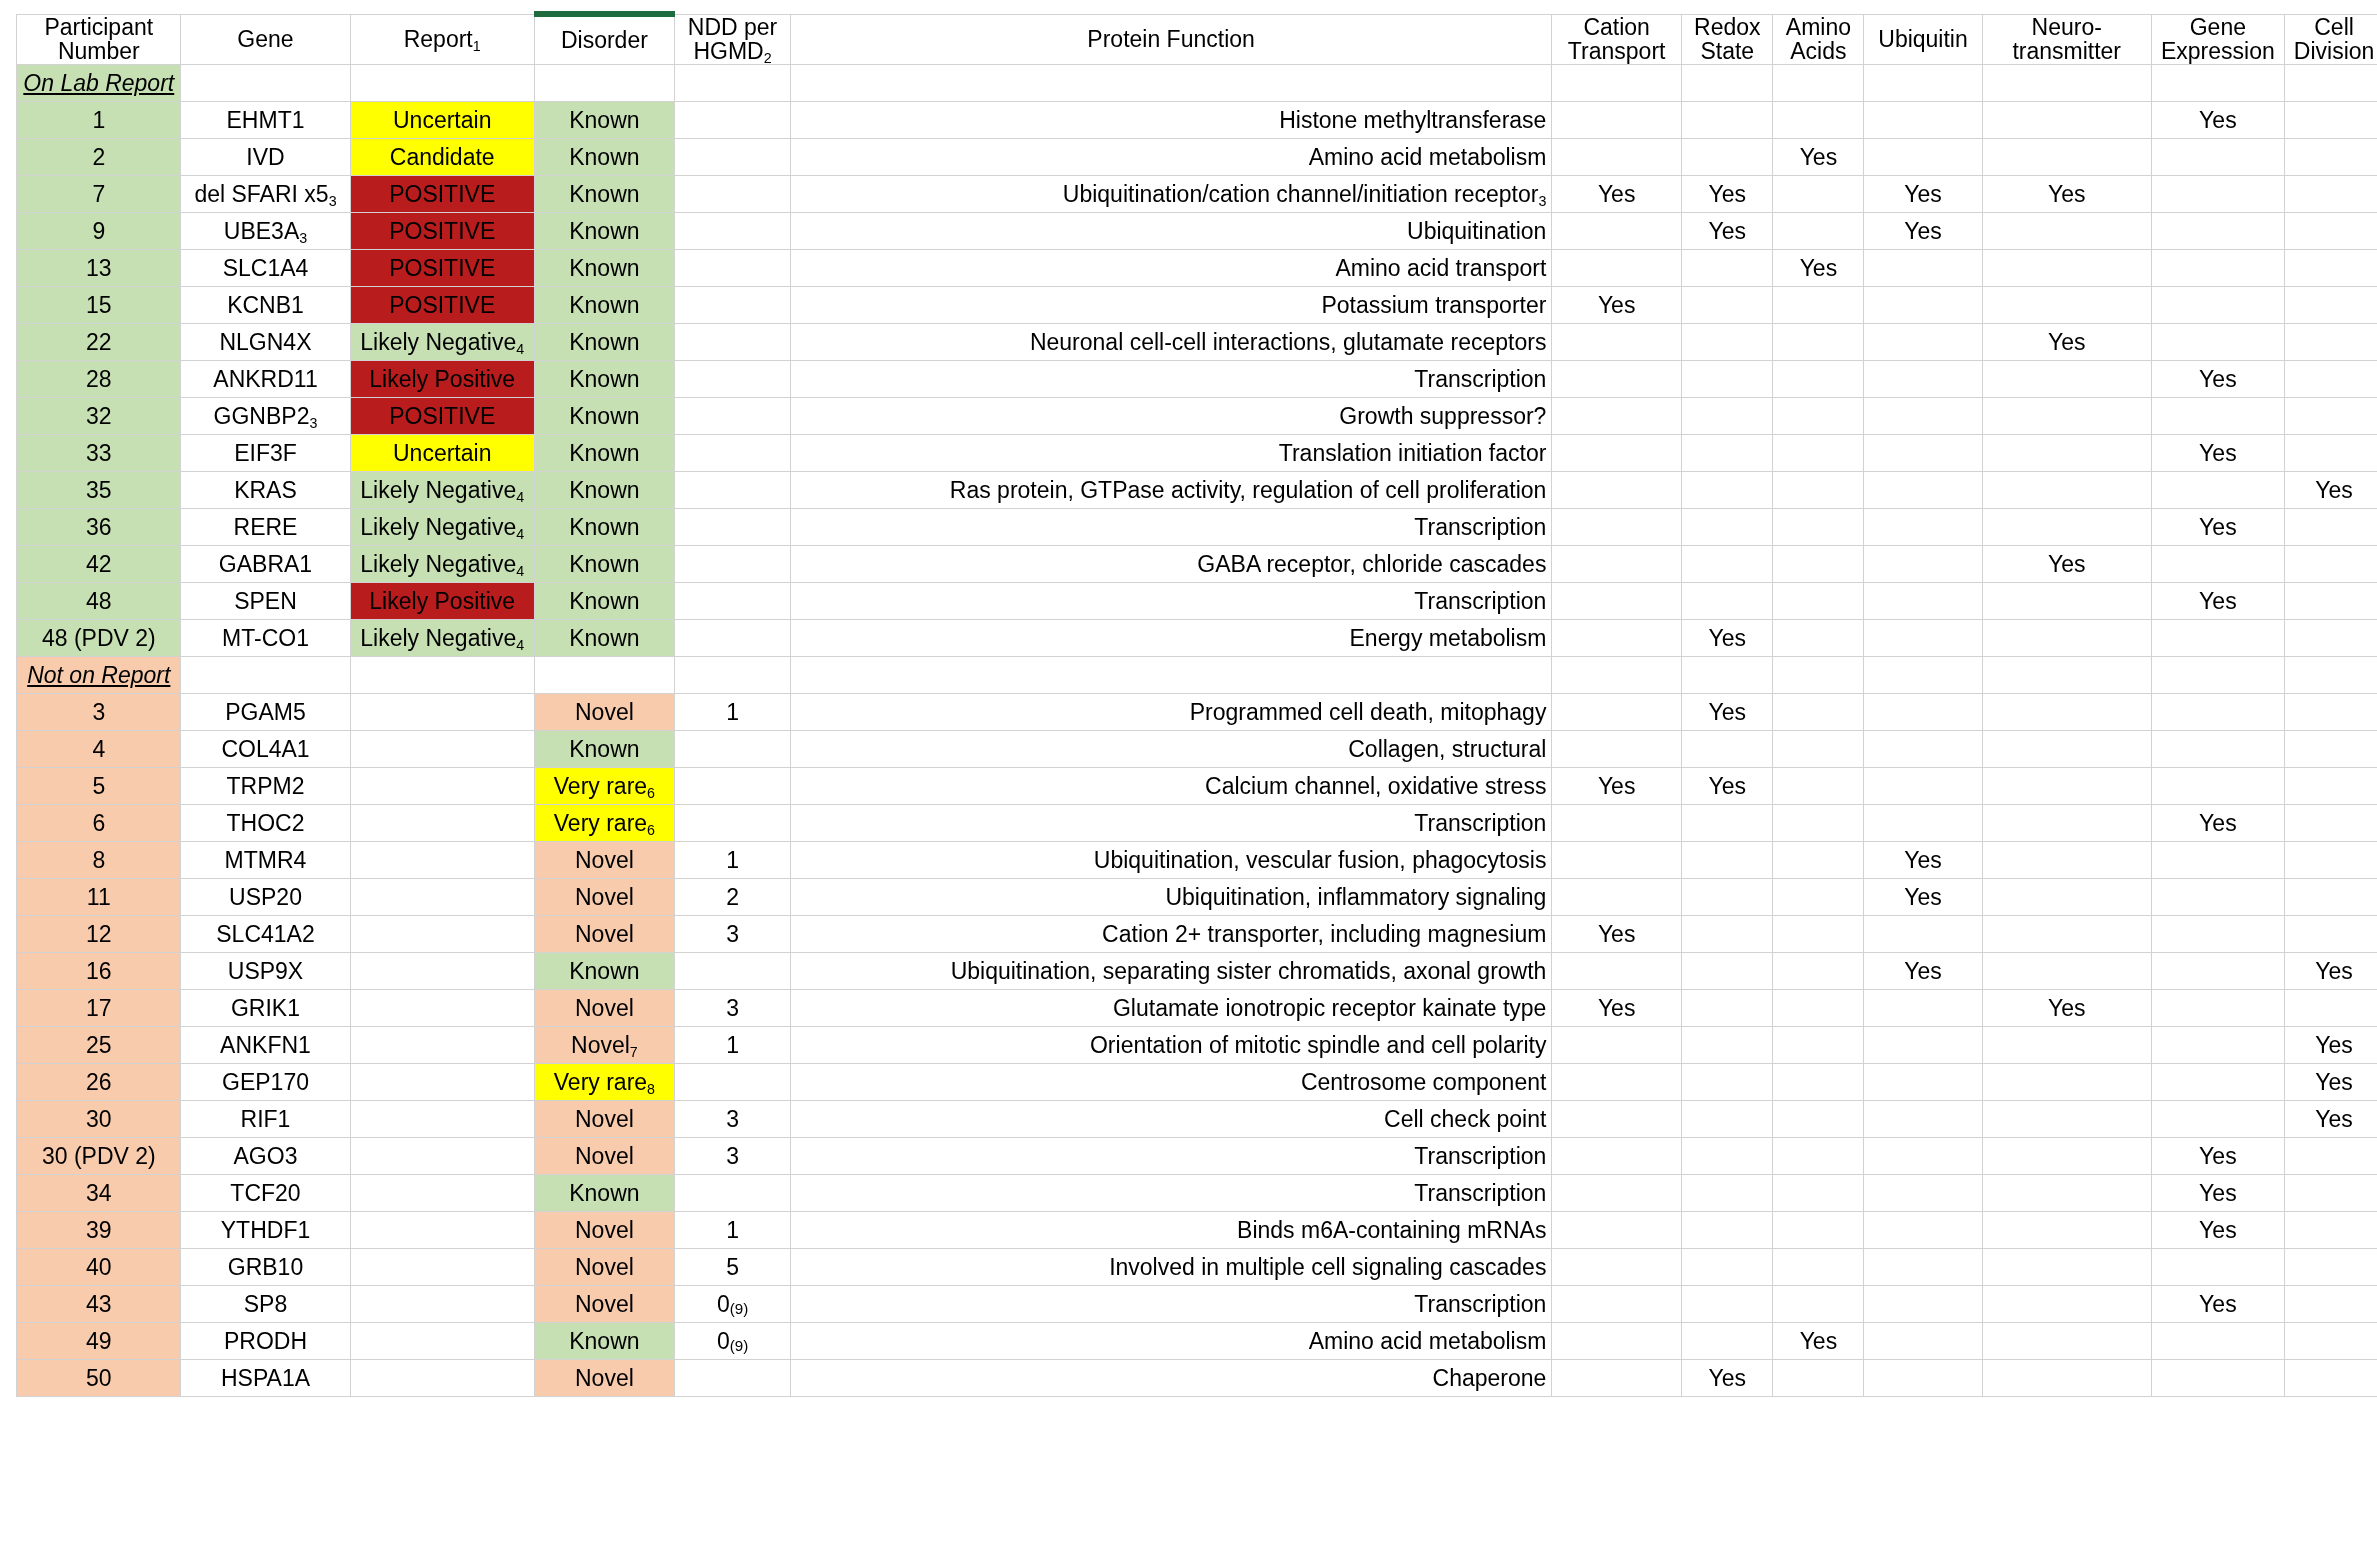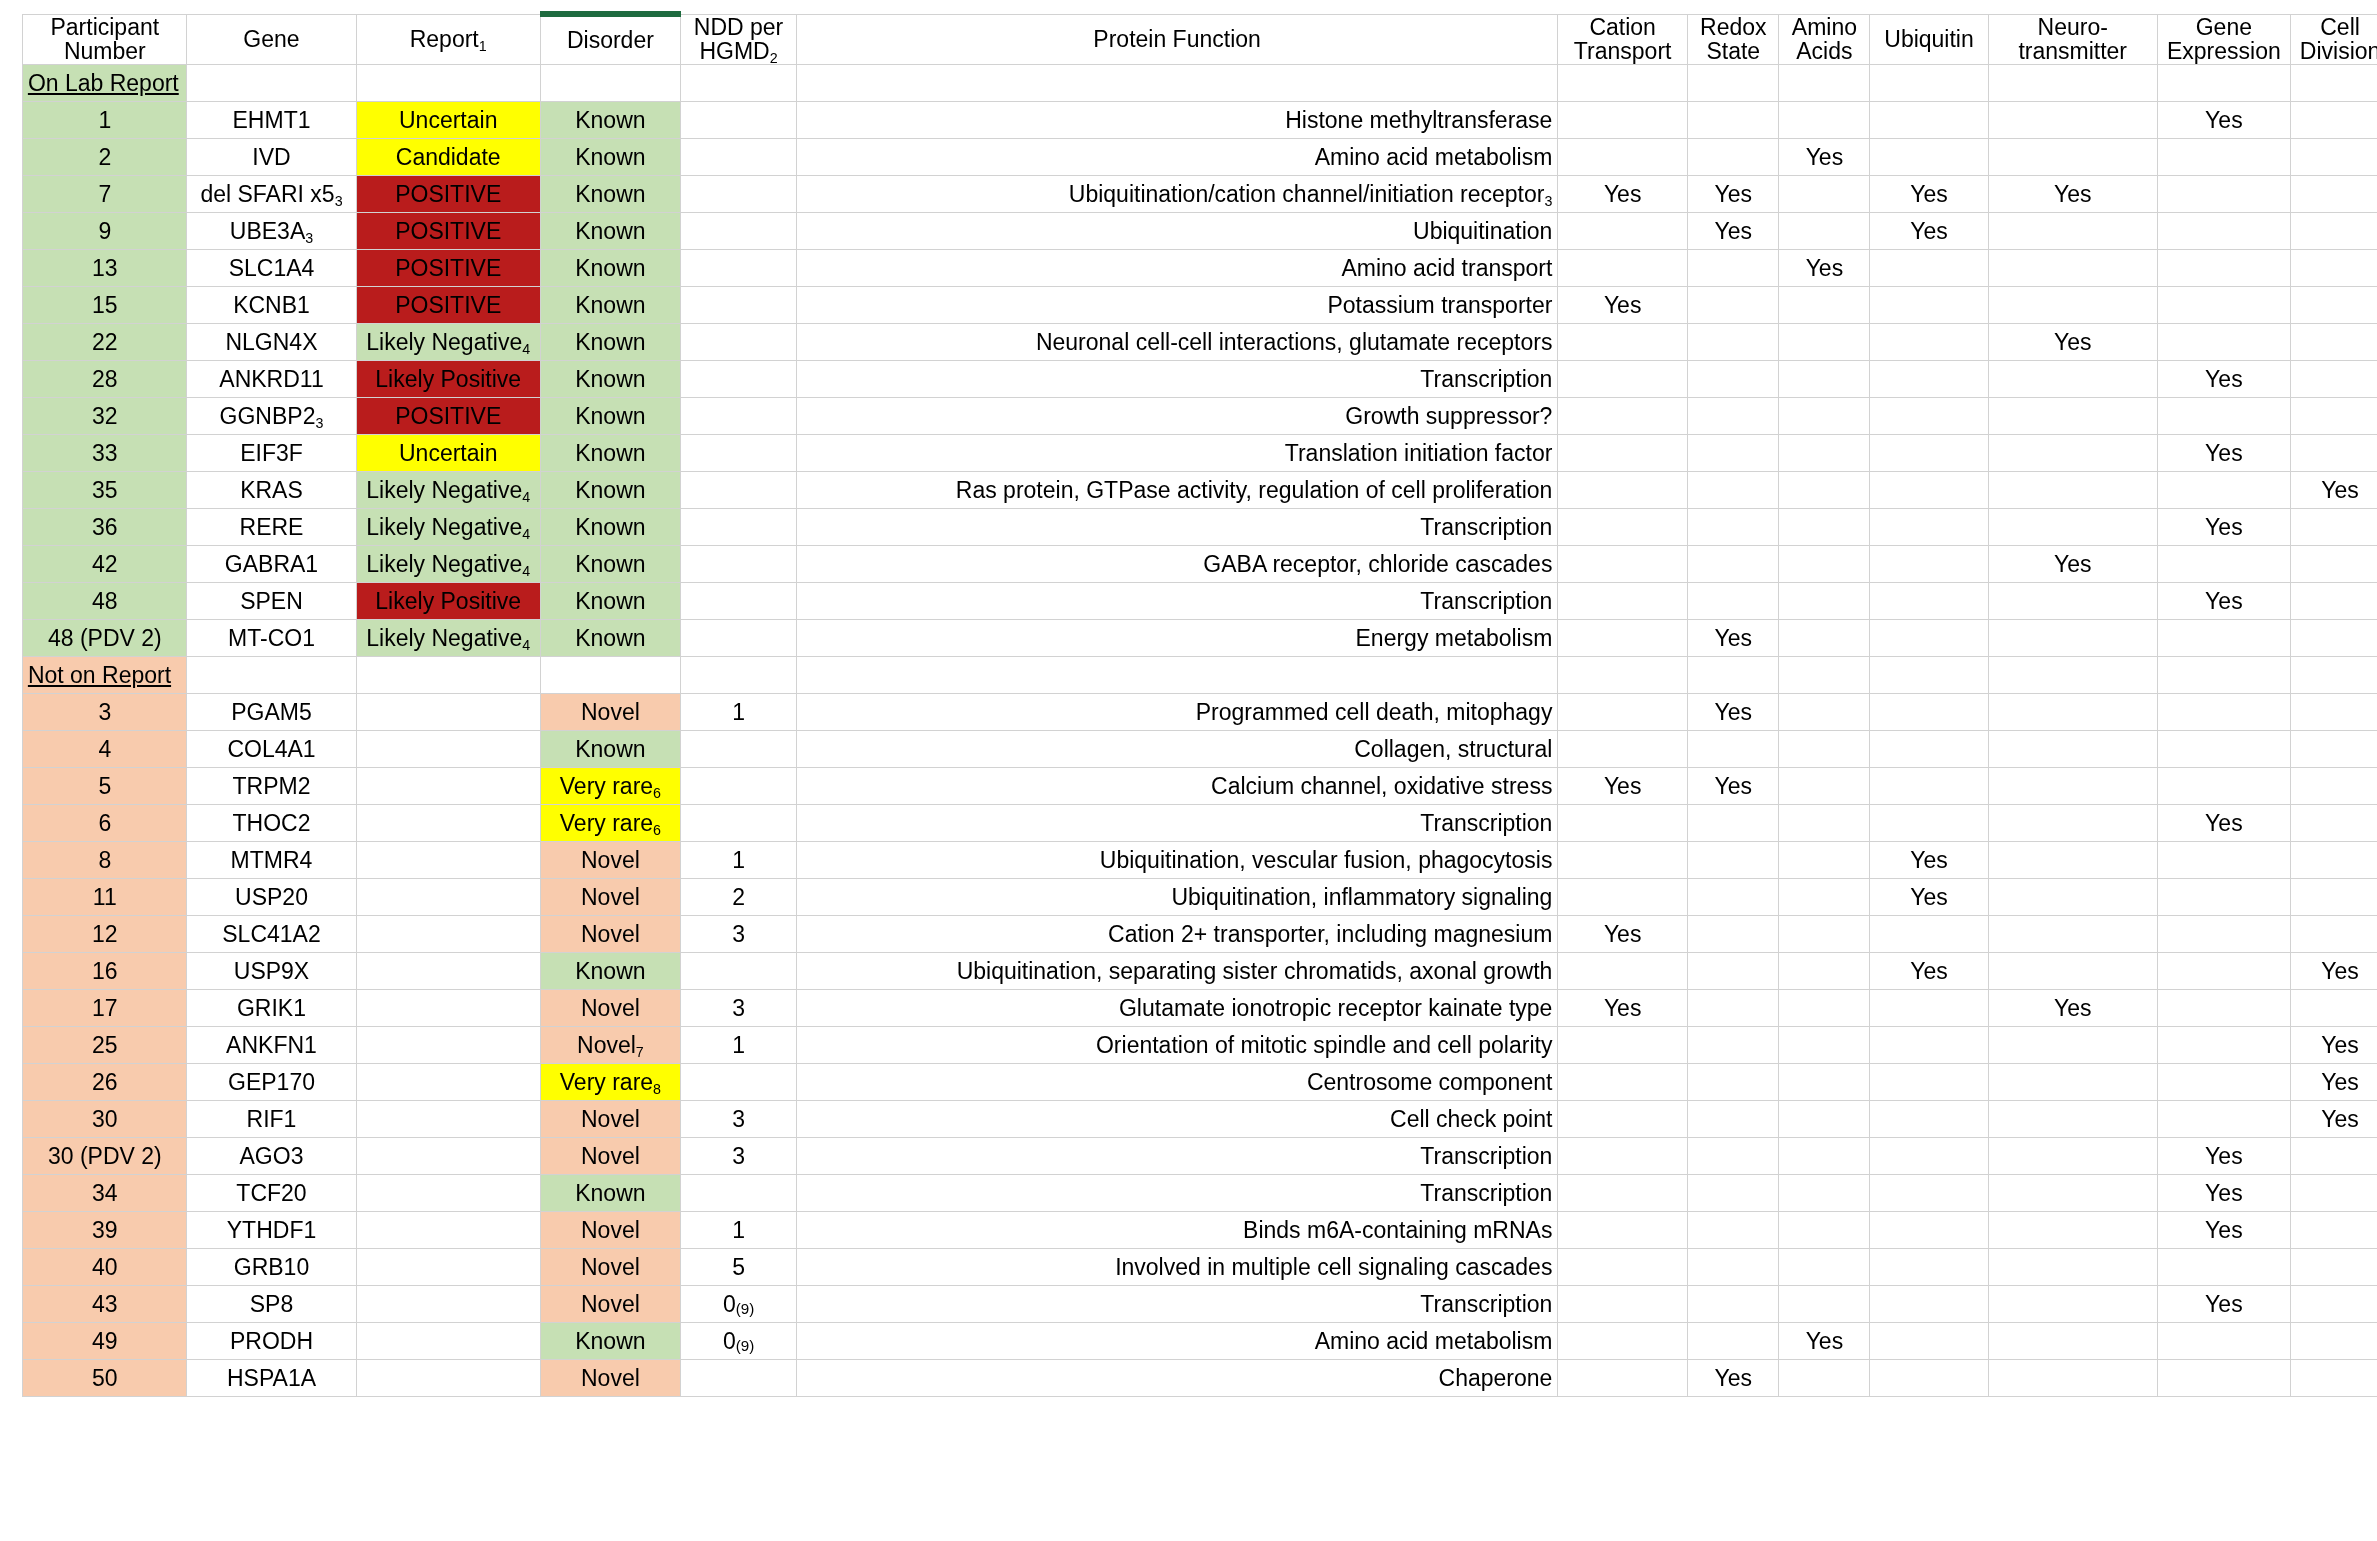--- a/index.html
+++ b/index.html
@@ -11,21 +11,21 @@
     font-family: "Liberation Sans", sans-serif;
     width: 2377px;
     height: 1541px;
     overflow: hidden;
   }
   #sheet {
     position: relative;
     width: 2377px;
     height: 1541px;
     box-sizing: border-box;
-    padding: 11px 0 0 16px;
+    padding: 11px 0 0 10px;
   }
   table.grid {
     border-collapse: collapse;
     table-layout: fixed;
     width: 2368px;
     margin-left: 6.2px;
     font-size: 23px;
     color: #000000;
   }
   table.grid td, table.grid th {
@@ -51,22 +51,24 @@
   .c-left   { text-align: right; }
 
   
   .fill-green  { background: #c6e0b4; }
   .fill-orange { background: #f8cbad; }
   .fill-yellow { background: #ffff00; }
   .fill-pink   { background: #b91c1c; }
   .fill-white  { background: #ffffff; }
 
   .sect-label {
+    font-style: italic;
     font-weight: bold;
     text-decoration: underline;
+    text-align: center;
   }
   sub {
     font-size: 0.62em;
     vertical-align: baseline;
     position: relative;
     top: 0.28em;
   }
   .paren9 { font-size: 0.66em; vertical-align: baseline; position: relative; top: 0.18em; }
   .num-col   { width: 164px; }
   .gene-col  { width: 169px; }

